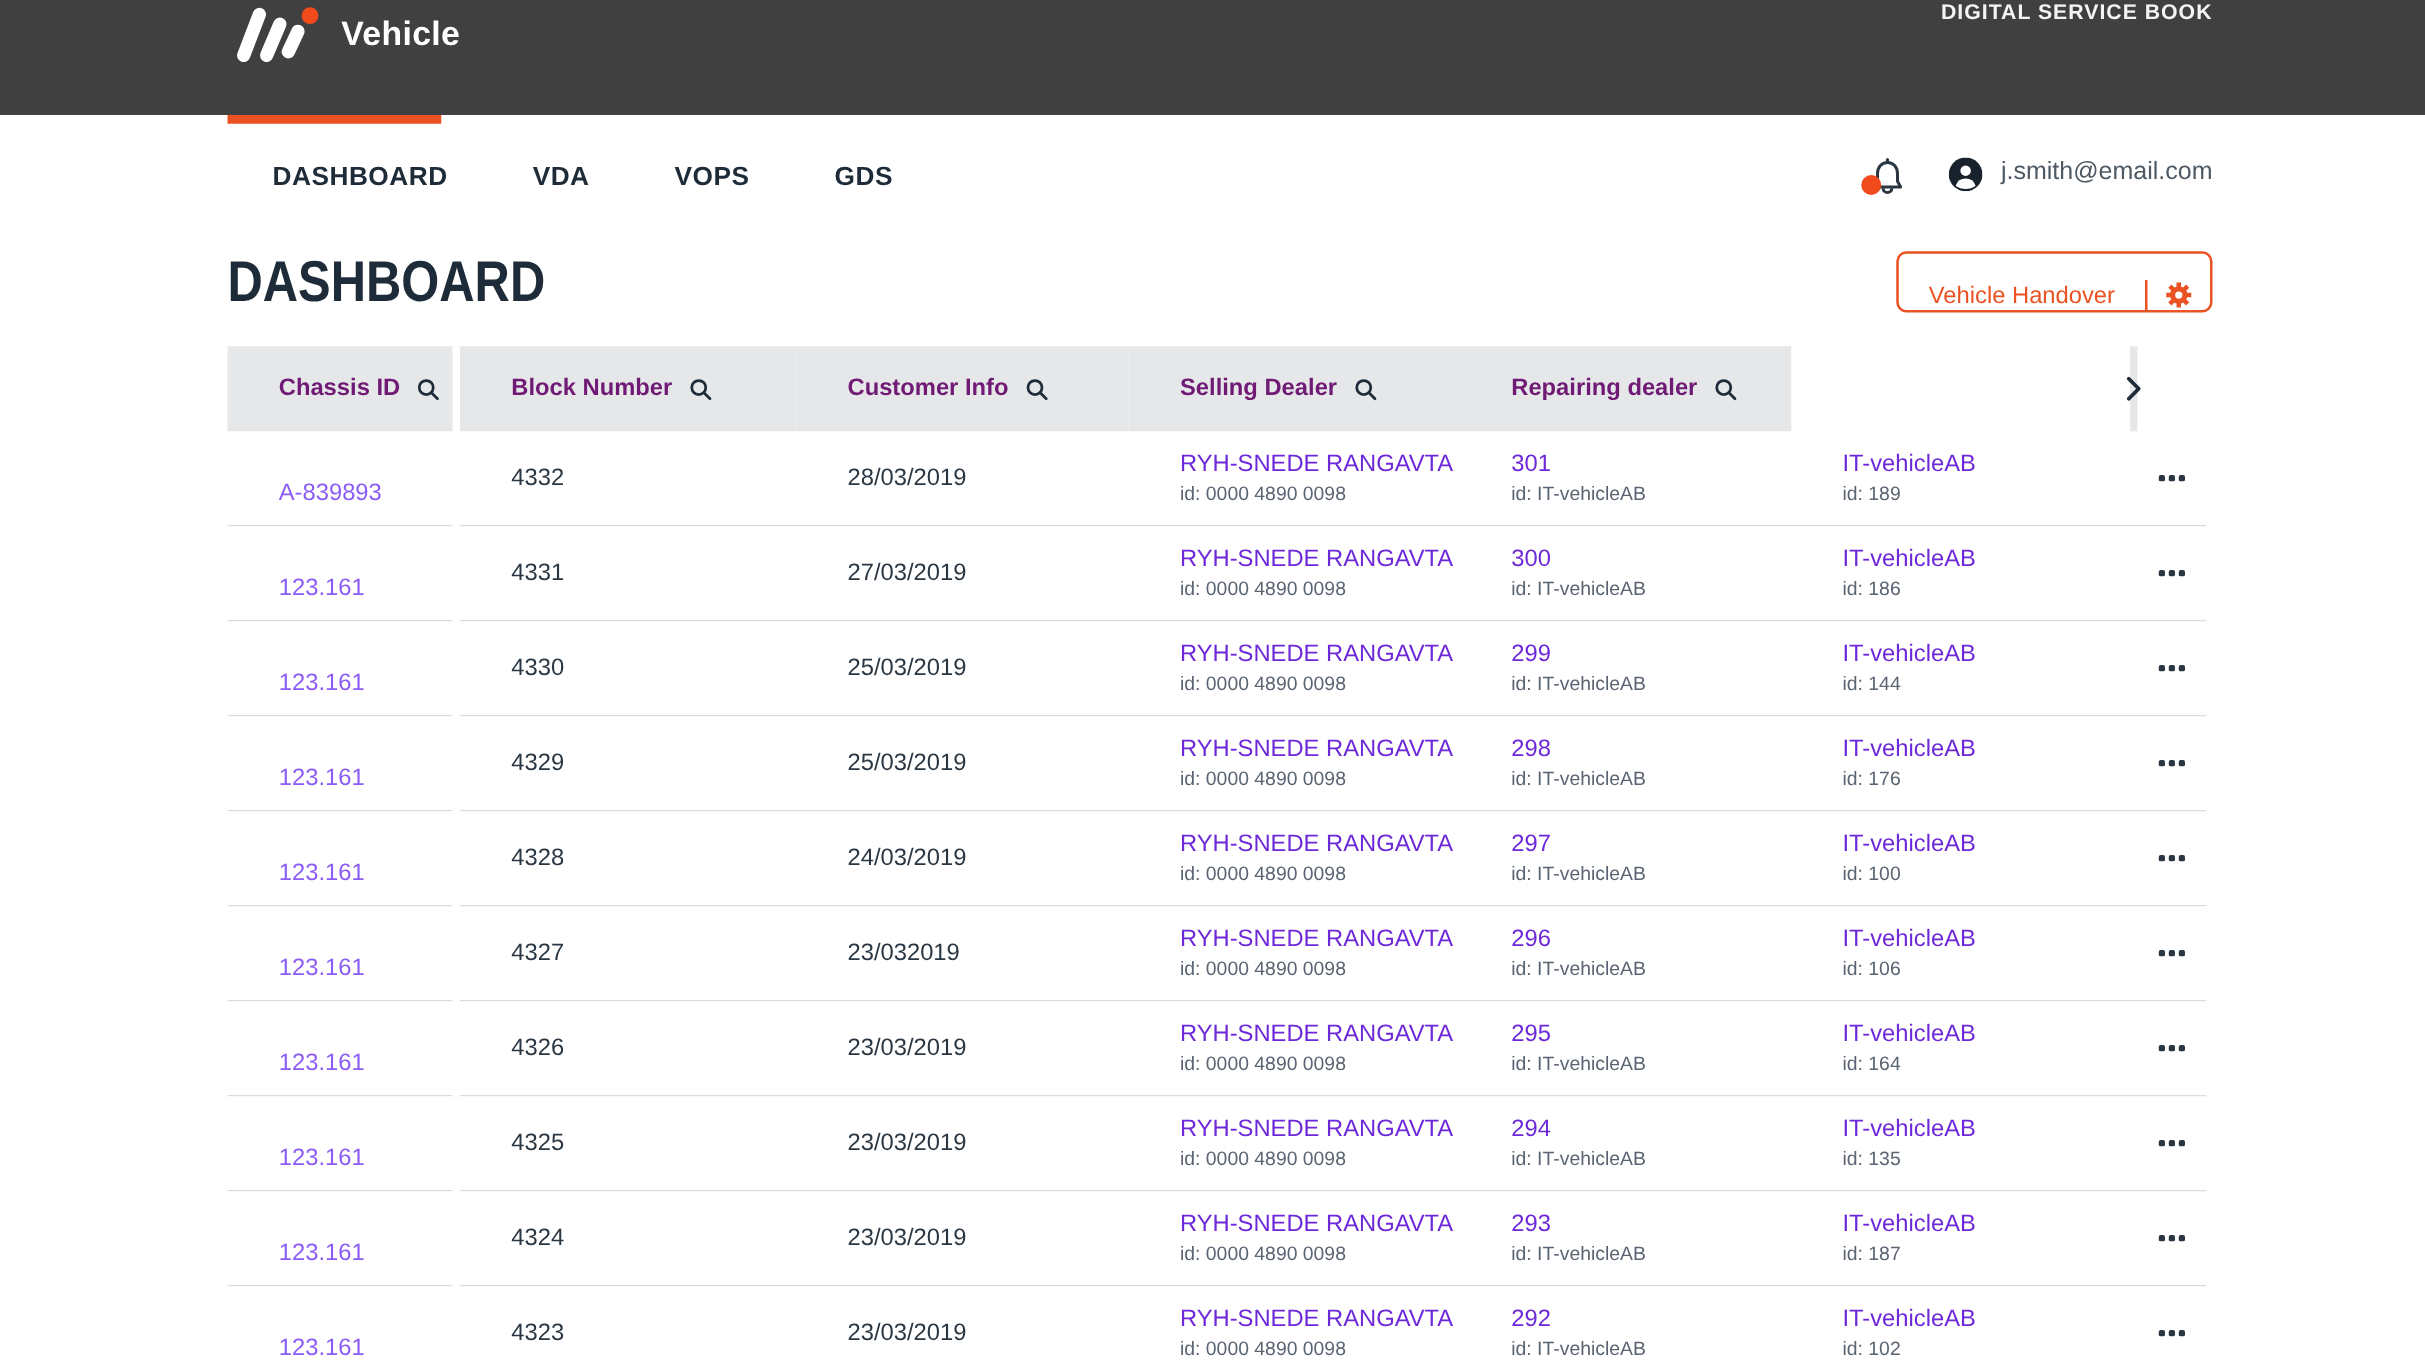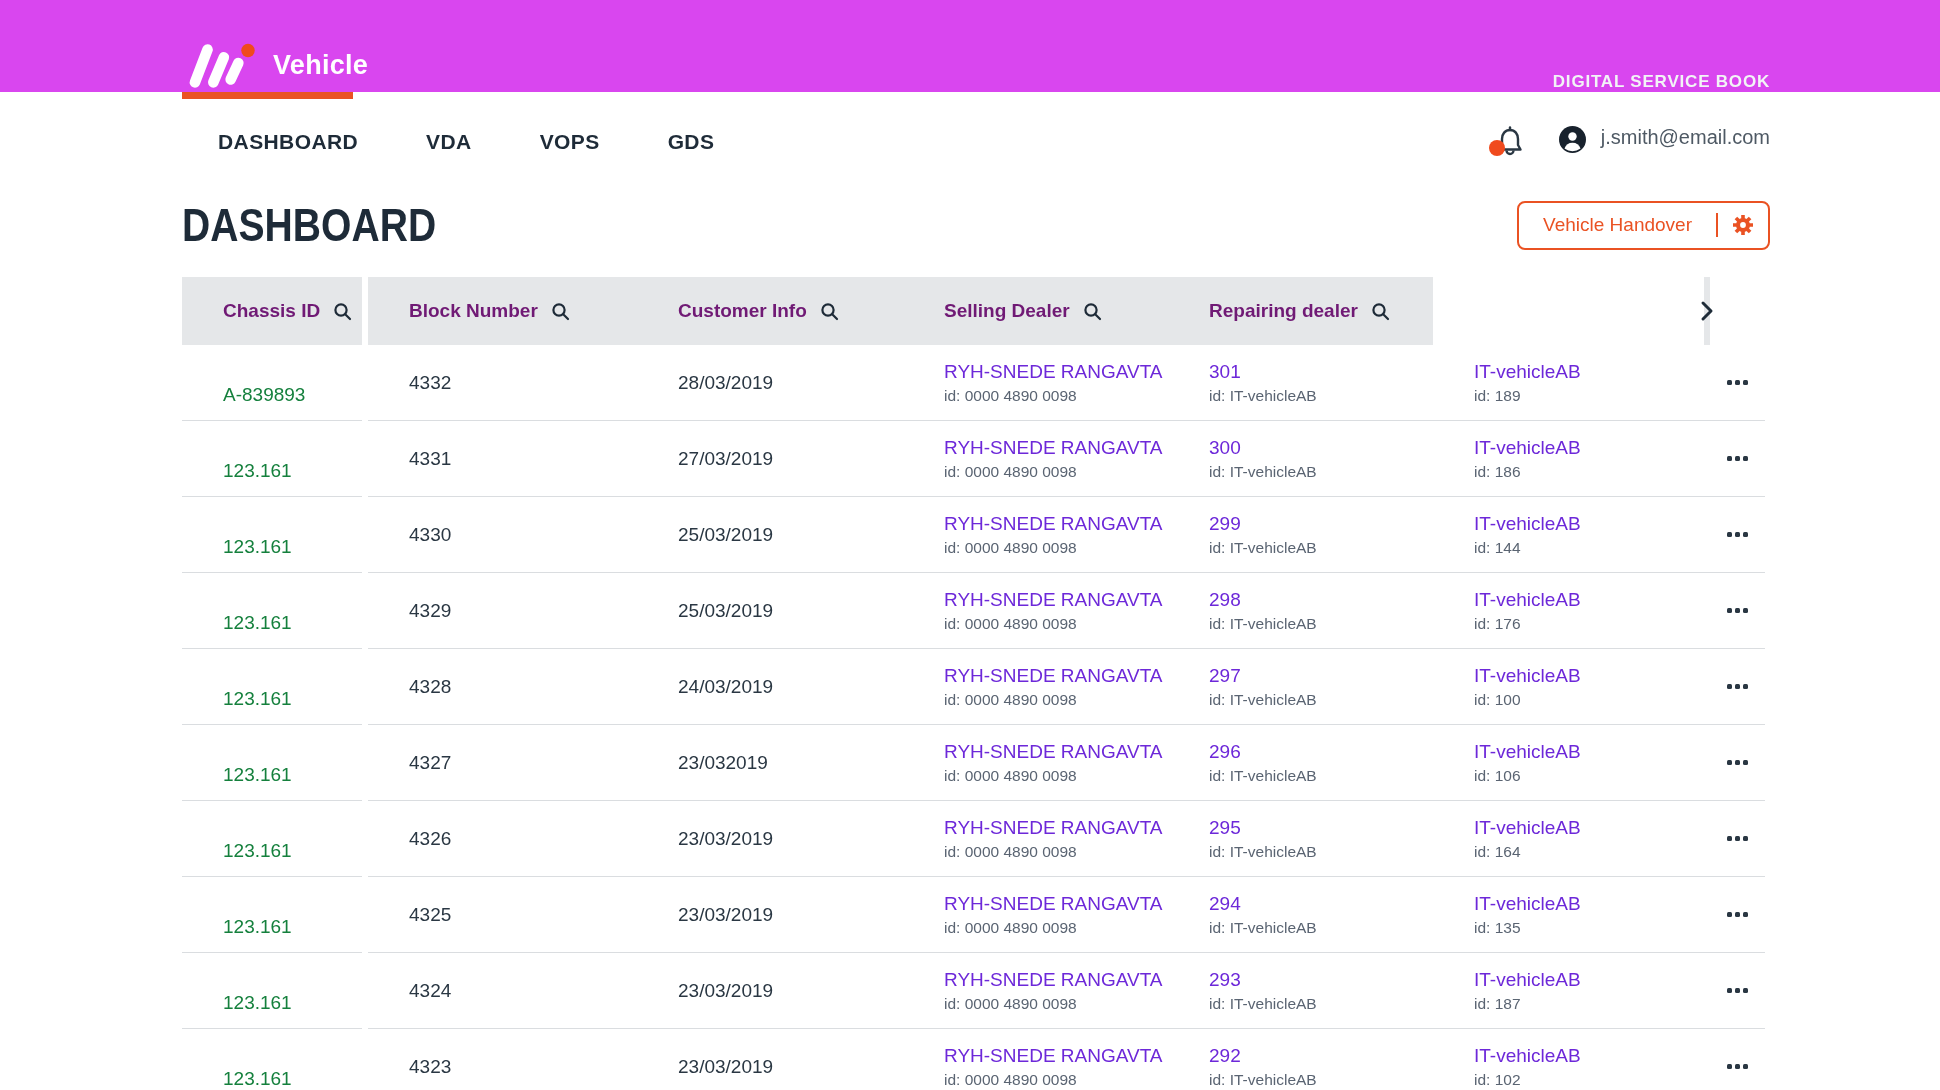--- a/index.html
+++ b/index.html
@@ -1,20 +1,20 @@
 <!DOCTYPE html>
 <html><head>
 <meta charset="utf-8">
 <style>
   * { margin:0; padding:0; box-sizing:border-box; }
   html,body { width:1940px; height:1090px; overflow:hidden; background:#fff;
               font-family:"Liberation Sans", sans-serif; }
 
   
-  .navbar { height:92px; background:#d946ef; display:flex; align-items:flex-end;
+  .navbar { height:92px; background:#404040; display:flex; align-items:flex-start;
             justify-content:space-between; padding:0 170px 0 183px; }
   .brand { display:flex; align-items:center; gap:14px; }
   .brand-name { color:#fff; font-size:27px; font-weight:700; letter-spacing:.3px; }
   .navbar-right { color:#F2F4F6; font-size:17px; font-weight:600; letter-spacing:.8px; }
 
   
   .active-bar { height:7px; width:171px; margin-left:182px; background:#EA5223; }
 
   
   .subnav { height:58px; margin-top:14px; display:flex; align-items:center;
@@ -26,21 +26,21 @@
   .bell-dot { position:absolute; left:-6px; bottom:2px; width:16px; height:16px;
               border-radius:50%; background:#F04A1D; }
   .avatar { margin-left:34px; cursor:pointer; display:flex; }
   .email { margin-left:15px; font-size:20px; color:#4E5964; }
 
   
   .page-head { margin-top:26px; height:56px; padding:0 170px 0 182px;
                display:flex; align-items:center; justify-content:space-between; }
   .page-title { font-size:46px; font-weight:800; color:#1E2B38; letter-spacing:0;
                 transform:scaleX(.85); transform-origin:left center; white-space:nowrap; }
-  .handover-group { display:flex; align-items:center; height:49px;
+  .handover-group { display:flex; align-items:flex-end; height:49px;
                     border:2px solid #EA5223; border-radius:8px; overflow:hidden;
                     background:#fff; cursor:pointer; }
   .handover-label { display:flex; align-items:center; padding:0 24px;
                     color:#EA5223; font-size:19px; }
   .handover-gear { display:flex; align-items:center; justify-content:center;
                    width:52px; border-left:2px solid #EA5223; }
 
   
   .table { margin:24px 0 0 182px; width:1583px; }
   .hrow, .tr { display:flex; }
@@ -53,21 +53,21 @@
   .th .icon { margin-left:13px; display:flex; cursor:pointer; }
   .th-left { flex:0 0 180px; }
   .hgrid { flex:1; display:grid; grid-template-columns:269px 266px 265px 265px 271px 6px 1fr; }
   .th-gap { background:transparent; }
   .th-chevron { background:#E5E7E9; display:flex; align-items:center; justify-content:center;
                 padding-left:0; cursor:pointer; }
 
   
   .tr { height:76px; }
   .td-left { flex:0 0 180px; border-bottom:1px solid #DADDE0; display:flex;
-             align-items:center; padding-left:41px; font-size:19px; color:#15803d;margin-top:24px; }
+             align-items:center; padding-left:41px; font-size:19px; color:#8b5cf6;margin-top:24px; }
   .rgrid { flex:1; display:grid; grid-template-columns:269px 266px 265px 265px 277px 1fr;
            border-bottom:1px solid #DADDE0; align-items:center; }
   .td { padding-left:41px; font-size:19px; color:#2A3743; }
   .td-two .main { font-size:19px; color:#6d28d9; line-height:26px; }
   .td-two .sub  { font-size:15.5px; color:#5A6472; line-height:22px; }
   .td-actions { padding-left:0; display:flex; justify-content:center; }
   .kebab { display:flex; gap:3px; cursor:pointer; padding:6px; }
   .kebab i { width:5px; height:5px; border-radius:1.5px; background:#2A3743; display:block; }
 </style>
 </head>

